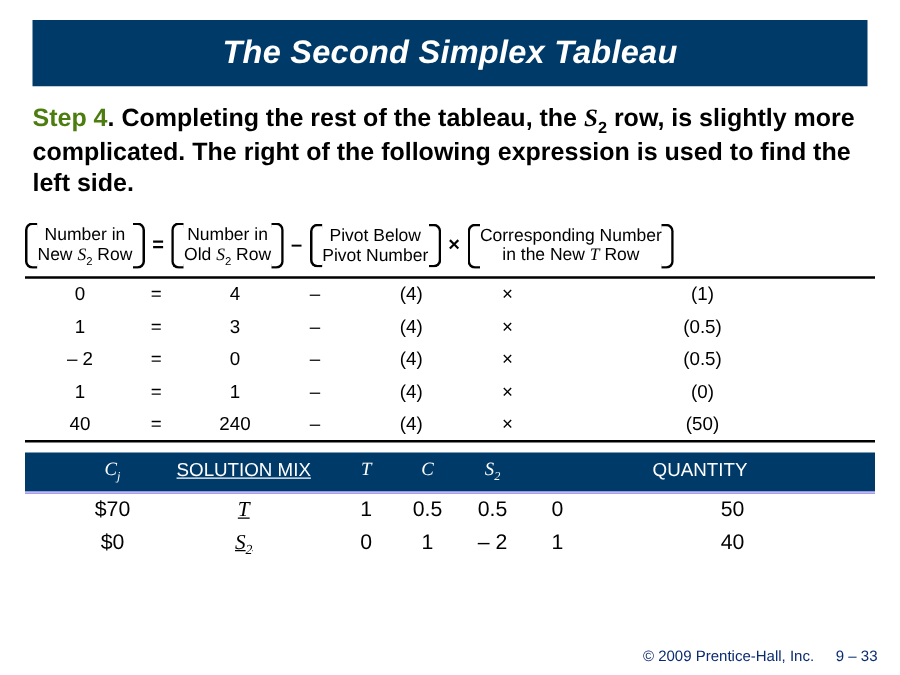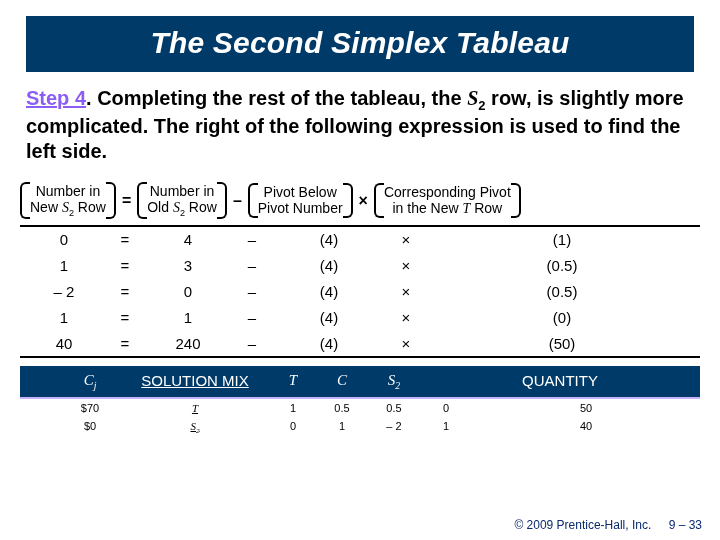--- a/index.html
+++ b/index.html
@@ -1,22 +1,22 @@
 <!DOCTYPE html>
 <html><head>
 <meta charset="utf-8">
 <style>
   * { box-sizing: border-box; margin: 0; padding: 0; }
   body { width: 720px; height: 540px; background: #fff; font-family: Arial, Helvetica, sans-serif; position: relative; overflow: hidden; }
 
   .title-bar { background: #003a68; color: #fff; margin: 16px 26px 0 26px; padding: 10px 0 12px 0; text-align: center; }
-  .title-bar h1 { font-style: italic; font-weight: bold; font-size: 30px; letter-spacing: 0.2px; }
+  .title-bar h1 { font-style: italic; font-weight: bold; font-size: 26px; letter-spacing: 0.2px; }
 
   .step-text { margin: 14px 26px 0 26px; font-size: 20px; font-weight: bold; line-height: 1.25; }
-  .step4 { text-decoration: underline; color: #8b5cf6; }
+  .step4 { color: #4d7c0f; }
   .var-italic { font-style: italic; font-family: "Times New Roman", serif; }
   .sub { font-size: 0.65em; vertical-align: sub; }
 
   .equation-row { display: flex; align-items: center; margin: 16px 20px 4px 20px; gap: 4px; }
   .eq-box { position: relative; padding: 4px 10px 4px 10px; text-align: center; line-height: 1.1; font-size: 14px; font-weight: normal; }
   .eq-box::before, .eq-box::after { content: ""; position: absolute; top: 2px; bottom: 2px; width: 8px; border: 2px solid #000; }
   .eq-box::before { left: 0; border-right: none; border-radius: 6px 0 0 6px; }
   .eq-box::after  { right: 0; border-left: none; border-radius: 0 6px 6px 0; }
   .op { font-size: 16px; font-weight: bold; padding: 0 2px; }
   .tms { font-family: "Times New Roman", serif; }
@@ -29,21 +29,21 @@
   .c2 { width: 34px; }
   .c3 { width: 92px; }
   .c4 { width: 36px; }
   .c5 { width: 118px; }
   .c6 { width: 36px; }
   .c7 { flex: 1; }
   .calc-table-end { border-top: 2px solid #000; margin: 0 20px 8px 20px; }
 
   .solution-block { margin: 8px 20px 0 20px; }
   .sol-head { display: flex; background: #003a68; color: #fff; font-size: 15px; border-bottom: 2px solid #c4b5fd; }
-  .sol-row { display: flex; font-size: 11px; padding: 3px 0; }
+  .sol-row { display: flex; font-size: 17px; padding: 3px 0; }
   .sc { text-align: center; }
   .s0 { width: 60px; margin-left: 40px; }
   .s1 { width: 150px; text-decoration: underline; }
   .s2 { width: 46px; }
   .s3 { width: 52px; }
   .s4 { width: 52px; }
   .s5 { width: 52px; }
   .s6 { flex: 1; }
   .sol-head .sc { padding: 6px 0; }
   .serif-it { font-family: "Times New Roman", serif; font-style: italic; }
@@ -72,21 +72,21 @@
     <div>Number in</div>
     <div><span>Old </span><span class="tms" style="font-style:italic">S</span><span class="sub">2</span><span> Row</span></div>
   </div>
   <div class="op">–</div>
   <div class="eq-box">
     <div>Pivot Below</div>
     <div>Pivot Number</div>
   </div>
   <div class="op">×</div>
   <div class="eq-box">
-    <div>Corresponding Pivot</div>
+    <div>Corresponding Number</div>
     <div><span>in the New </span><span class="tms" style="font-style:italic">T</span><span> Row</span></div>
   </div>
 </div>
 
 <div class="calc-table">
   <div class="calc-row">
     <div class="cc c1">0</div>
     <div class="cc c2">=</div>
     <div class="cc c3">4</div>
     <div class="cc c4">–</div>

